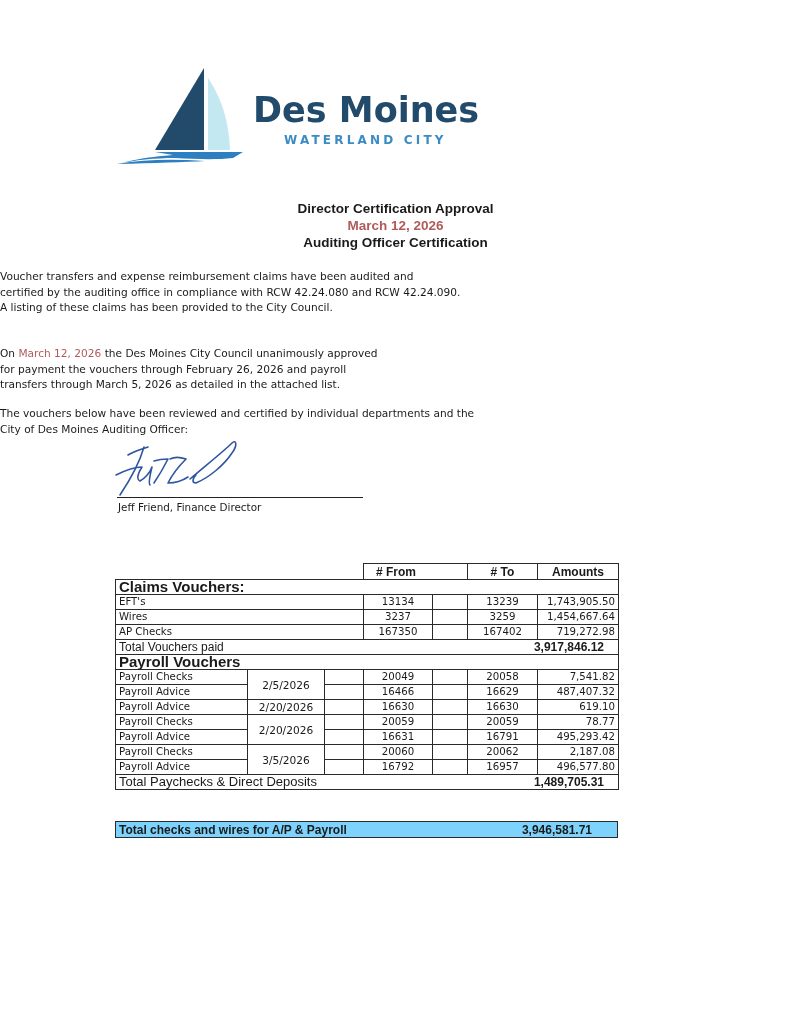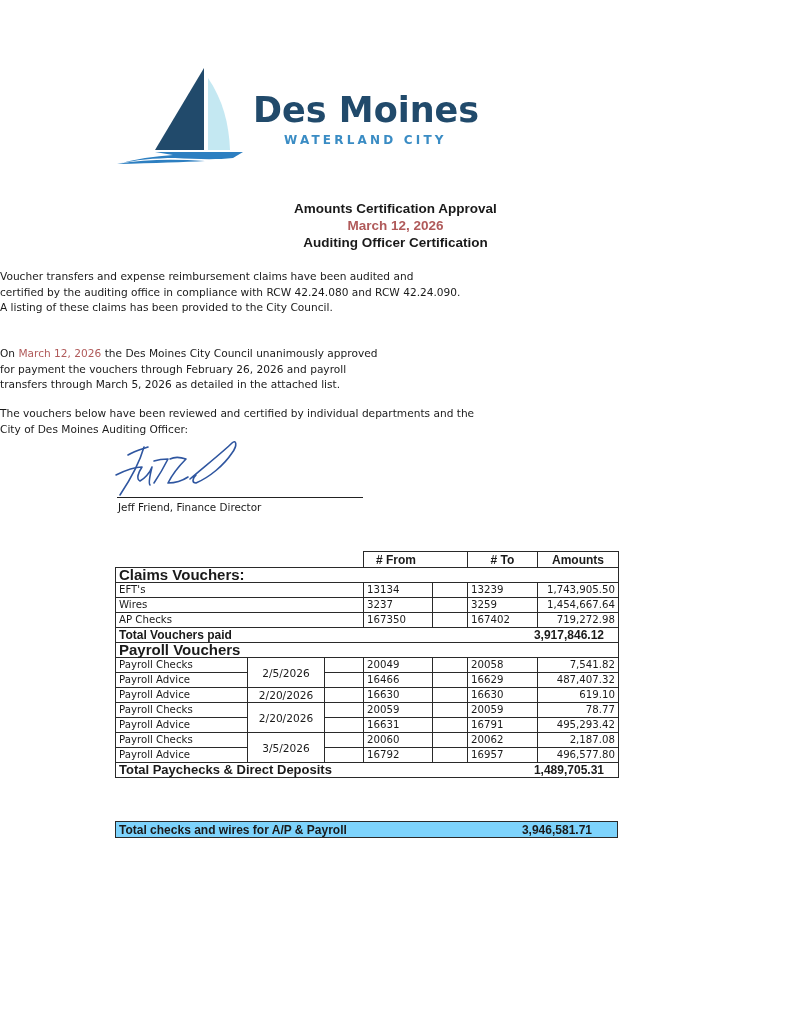--- a/index.html
+++ b/index.html
@@ -14,29 +14,29 @@
   .para { position:absolute; left:0; width:791px; text-align:left; font-family:"DejaVu Sans", sans-serif; font-size:10.6px; line-height:15.5px; color:#1a1a1a; }
   .p1 { top:269px; }
   .p2 { top:346px; }
   .p3 { top:406px; }
   .red { color:#b05a5a; }
 
   .signature { position:absolute; left:114px; top:437px; width:170px; height:62px; }
   .sig-line { position:absolute; left:117px; top:497px; width:246px; height:0; border-top:1.5px solid #222; }
   .sig-name { position:absolute; left:118px; top:501px; font-family:"DejaVu Sans", sans-serif; font-size:10.4px; color:#1a1a1a; }
 
-  table.vouch { position:absolute; left:115px; top:551px; border-collapse:collapse; font-size:11px; }
+  table.vouch { position:absolute; left:115px; top:563px; border-collapse:collapse; font-size:11px; }
   table.vouch td { border:1.5px solid #2a2a2a; padding:0 3px; height:14px; line-height:14px; white-space:nowrap; font-family:"DejaVu Sans", sans-serif; font-size:10.2px; }
   table.vouch td.hdr { font-family:"Liberation Sans", sans-serif; font-weight:bold; font-size:12px; text-align:center; height:15px; }
   table.vouch td.blank-top { border:none; }
   table.vouch td.sec { font-family:"Liberation Sans", sans-serif; font-weight:bold; font-size:15px; }
-  table.vouch td.num { text-align:left; }
+  table.vouch td.num { text-align:center; }
   table.vouch td.amt { text-align:right; }
   table.vouch td.date { text-align:center; font-size:10.6px; }
-  table.vouch td.total-lbl { font-family:"Liberation Sans", sans-serif; font-weight:bold; font-size:12px; border-right:none; }
+  table.vouch td.total-lbl { font-family:"Liberation Sans", sans-serif; font-weight:normal; font-size:12px; border-right:none; }
   table.vouch td.total-amt { font-family:"Liberation Sans", sans-serif; font-weight:bold; font-size:12px; text-align:right; padding-right:14px; border-left:none; }
   table.vouch td.big-lbl { font-size:13px; }
 
   .grand { position:absolute; left:115px; top:821px; width:503px; height:17px; background:#7dd3fc; border:1.5px solid #2a2a2a; box-sizing:border-box; }
   .grand-lbl { position:absolute; left:3px; top:1px; font-weight:bold; font-size:12px; color:#1a1a1a; }
   .grand-amt { position:absolute; right:25px; top:1px; font-weight:bold; font-size:12px; color:#1a1a1a; }
 </style>
 </head>
 <body>
 
@@ -45,21 +45,21 @@
     <polygon points="89,2 89,84 40,84" fill="#214a6b"></polygon>
     <path d="M93,12 C108,34 114,58 115,84 L93,84 Z" fill="#c4e8f2"></path>
     <path d="M40,86 L128,86 L118,92 C100,94 80,93 60,92 C40,92 20,94 2,98 C20,93 40,90 58,89 Z" fill="#2d7fc1"></path>
     <path d="M2,98 C30,93 60,93 90,95 C70,96 40,97 2,98 Z" fill="#2d7fc1"></path>
   </svg>
   <div class="brand-name">Des Moines</div>
   <div class="brand-tag">WATERLAND CITY</div>
 </div>
 
 <div class="title-block">
-  <div>Amounts Certification Approval</div>
+  <div>Director Certification Approval</div>
   <div class="title-date">March 12, 2026</div>
   <div>Auditing Officer Certification</div>
 </div>
 
 <div class="para p1">
   <div>Voucher transfers and expense reimbursement claims have been audited and</div>
   <div>certified by the auditing office in compliance with RCW 42.24.080 and RCW 42.24.090.</div>
   <div>A listing of these claims has been provided to the City Council.</div>
 </div>
 

